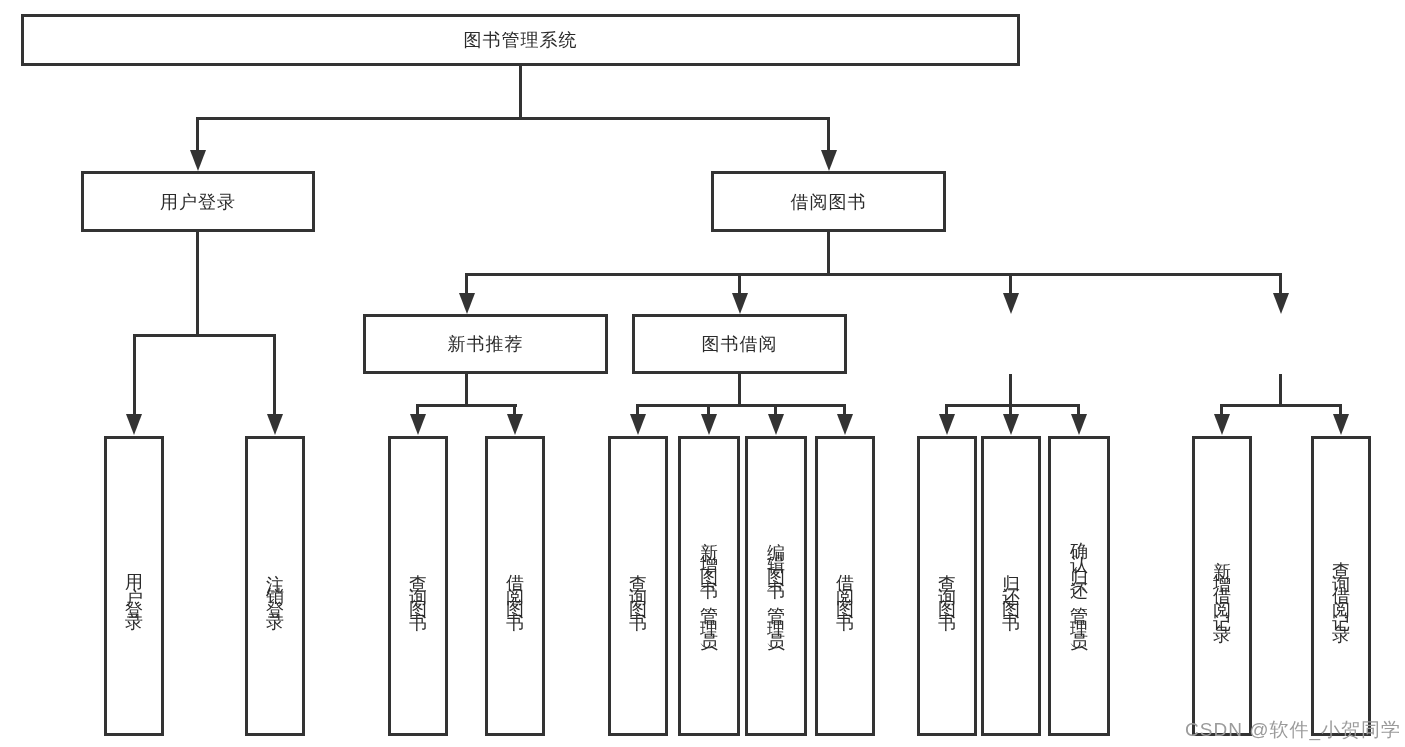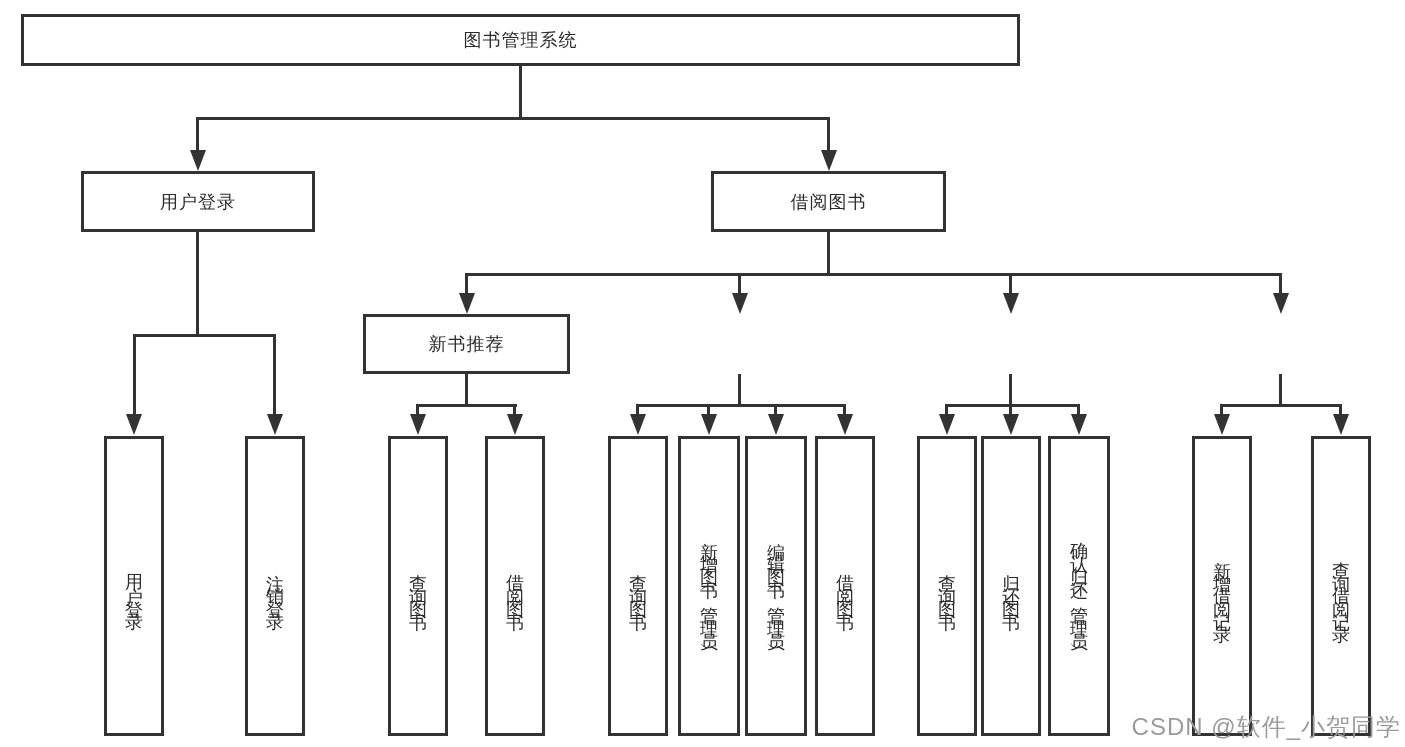--- a/index.html
+++ b/index.html
@@ -45,21 +45,21 @@
     position: absolute;
     width: 0; height: 0;
     border-left: 8px solid transparent;
     border-right: 8px solid transparent;
     border-top: 21px solid var(--line);
   }
   .watermark {
     position: absolute;
     right: 4px;
     bottom: 4px;
-    font-size: 24px;
+    font-size: 19px;
     color: var(--watermark);
     letter-spacing: 1px;
     margin-left: 24px;
   }
 </style>
 </head>
 <body>
 
 <div class="diagram">
 
@@ -92,22 +92,25 @@
   <div class="hline" style="left:465px; top:273px; width:817px;"></div>
   <div class="vline" style="left:465px; top:273px; height:21px;"></div>
   <div class="arrow" style="left:459px; top:293px;"></div>
   <div class="vline" style="left:738px; top:273px; height:21px;"></div>
   <div class="arrow" style="left:732px; top:293px;"></div>
   <div class="vline" style="left:1009px; top:273px; height:21px;"></div>
   <div class="arrow" style="left:1003px; top:293px;"></div>
   <div class="vline" style="left:1279px; top:273px; height:21px;"></div>
   <div class="arrow" style="left:1273px; top:293px;"></div>
 
-  <div class="box" style="left:363px; top:314px; width:207px; height:60px;">
+  <div class="box" style="left:363px; top:314px; width:245px; height:60px;">
     <span>新书推荐</span>
+  </div>
+  <div class="box" style="left:632px; top:314px; width:215px; height:60px;">
+    <span>图书借阅</span>
   </div>
 
   <div class="vline" style="left:465px; top:374px; height:33px;"></div>
   <div class="hline" style="left:416px; top:404px; width:101px;"></div>
   <div class="vline" style="left:416px; top:404px; height:13px;"></div>
   <div class="arrow" style="left:410px; top:414px;"></div>
   <div class="vline" style="left:513px; top:404px; height:13px;"></div>
   <div class="arrow" style="left:507px; top:414px;"></div>
 
   <div class="vline" style="left:738px; top:374px; height:33px;"></div>

